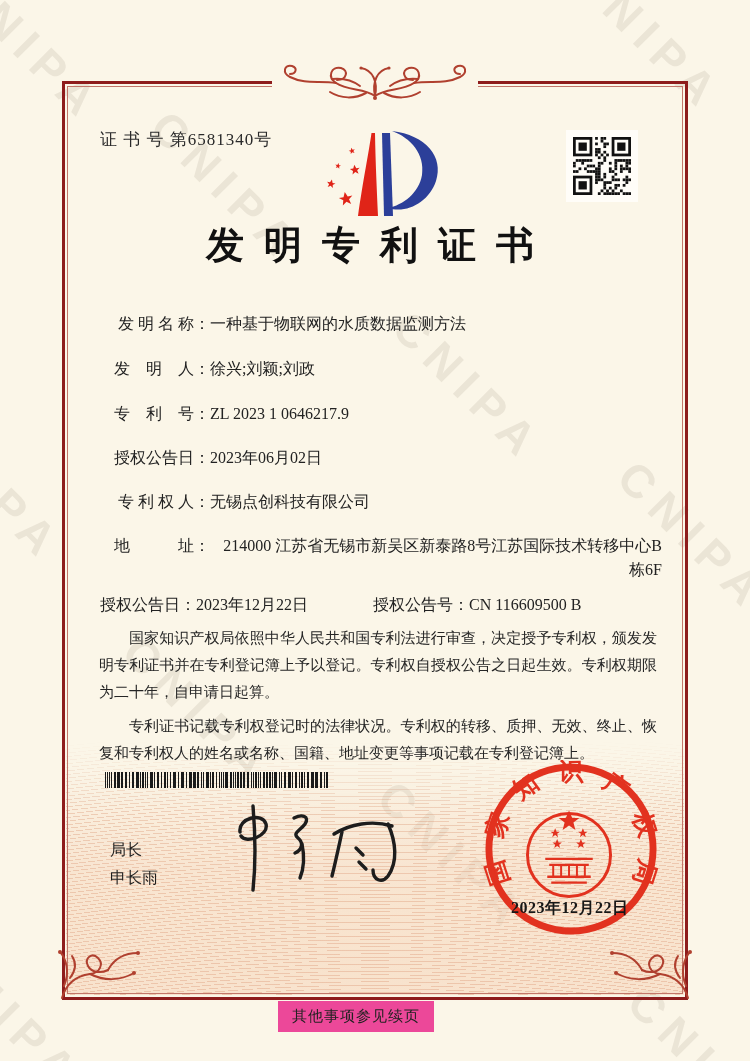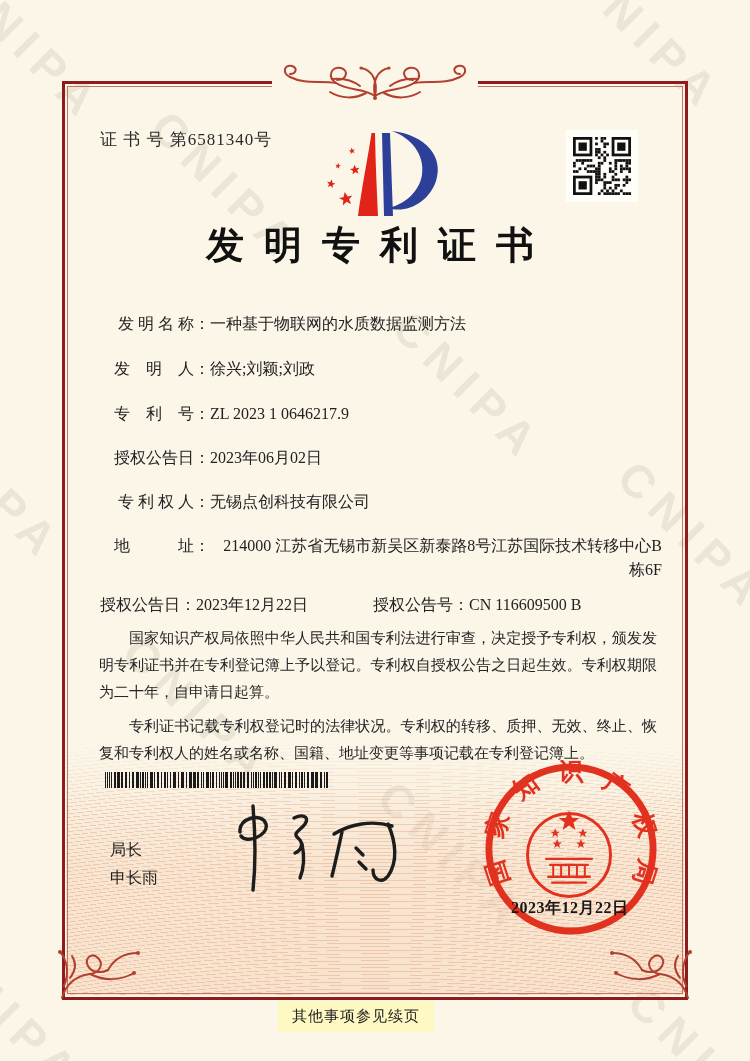--- a/index.html
+++ b/index.html
@@ -53,21 +53,21 @@
 
   .sig{position:absolute;left:222px;top:800px;}
 
   .seal{position:absolute;left:482px;top:760px;}
   .sealdate{position:absolute;left:511px;top:898px;width:120px;font-size:16px;font-weight:600;
             color:#171717;letter-spacing:0.5px;}
 
   .pageno{position:absolute;left:62px;top:966px;width:626px;text-align:center;
           font-size:13px;color:#2a2a2a;letter-spacing:1px;}
 
-  .footnote{position:absolute;left:278px;top:1001px;width:156px;height:31px;background:#fef9c3;
+  .footnote{position:absolute;left:278px;top:1001px;width:156px;height:31px;background:#ec4899;
             text-align:center;line-height:31px;font-size:15px;color:#222;letter-spacing:1px;}
 
   .orn{position:absolute;pointer-events:none;}
 </style>
 </head>
 <body>
 
 <div class="page">
 
   <div class="wm" style="left:-20px;top:-40px">CNIPA</div>

